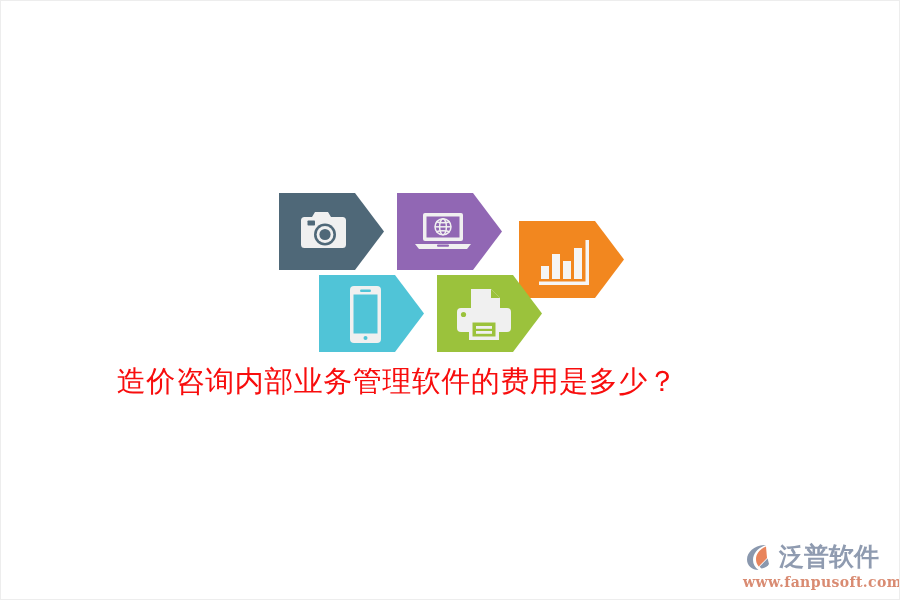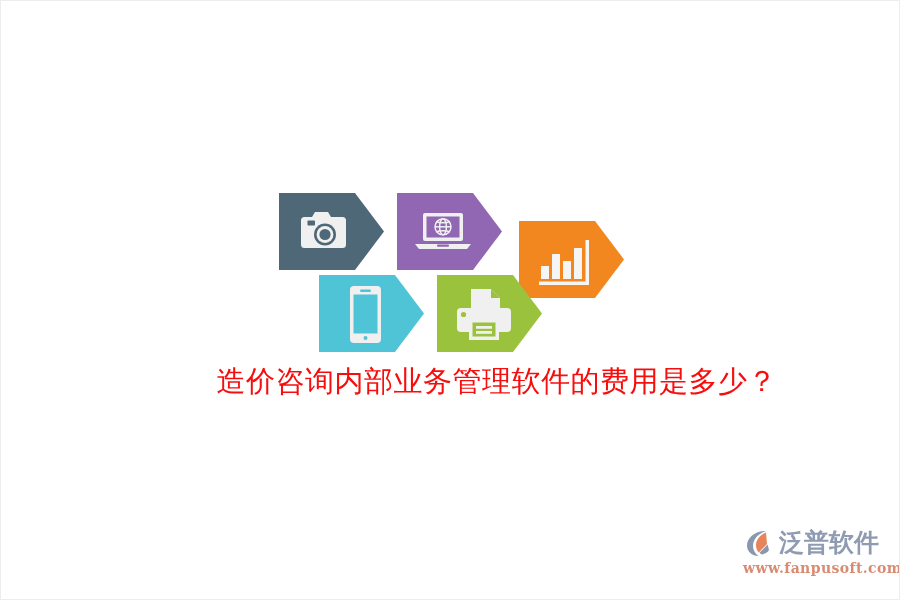--- a/index.html
+++ b/index.html
@@ -36,38 +36,38 @@
 
   .chev-camera   { left: 0px;   top: 0px;  width: 105px; height: 77px; }
   .chev-laptop   { left: 118px; top: 0px;  width: 105px; height: 77px; }
   .chev-chart    { left: 240px; top: 28px; width: 105px; height: 77px; }
   .chev-phone    { left: 40px;  top: 82px; width: 105px; height: 77px; }
   .chev-printer  { left: 158px; top: 82px; width: 105px; height: 77px; }
 
   
   #headline {
     position: absolute;
-    left: 0;
+    left: 8px;
     top: 358px;
     width: 776px;
-    text-align: right;
+    text-align: center;
     color: #f80d0d;
     font-family: "DejaVu Serif", "Liberation Serif", serif;
     font-size: 29px;
     line-height: 44px;
     letter-spacing: 0.5px;
     white-space: nowrap;
   }
   #headline .line { display: block; }
 
   
   #watermark {
     position: absolute;
     right: 14px;
-    bottom: 18px;
+    bottom: 4px;
     width: 142px;
     height: 56px;
   }
   .wm-row {
     display: flex;
     align-items: center;
     height: 36px;
   }
   .wm-mark { width: 34px; height: 34px; flex: none; }
   .wm-mark svg { display: block; }

